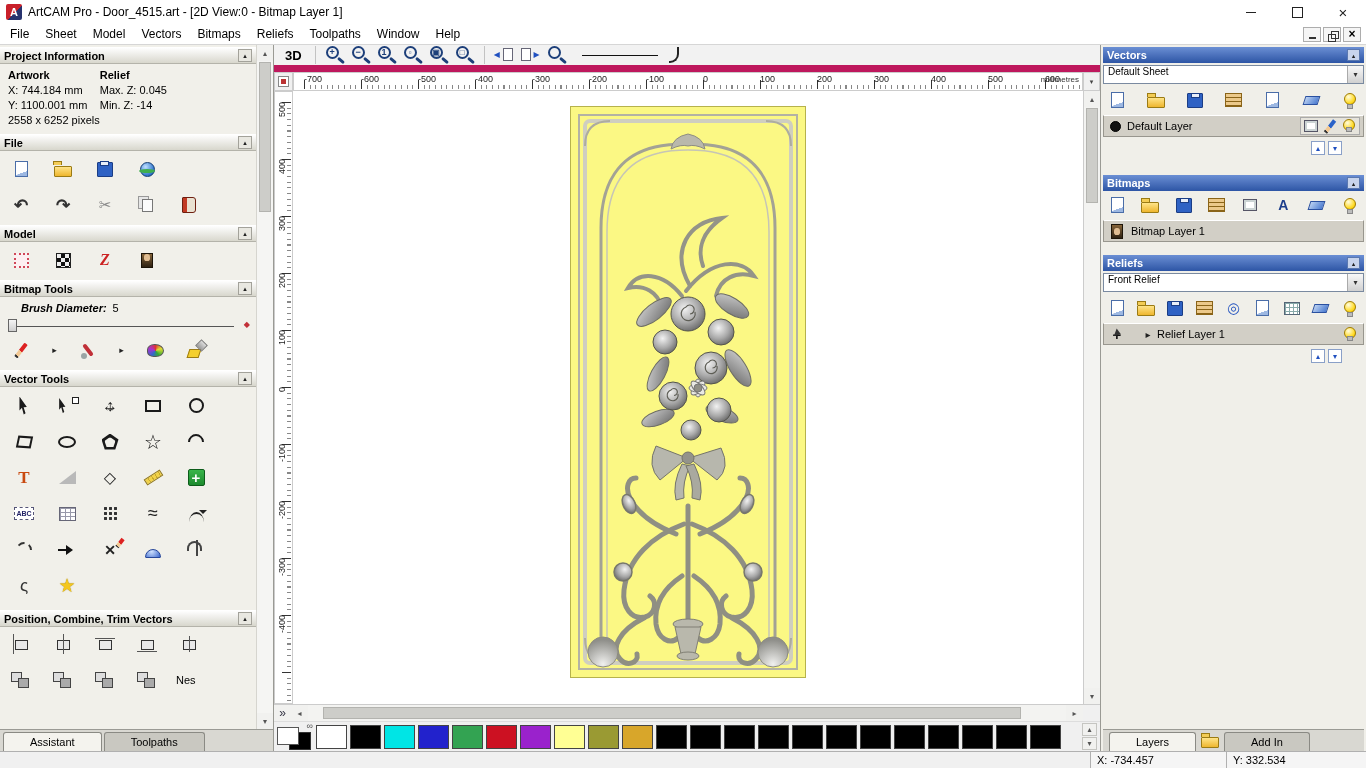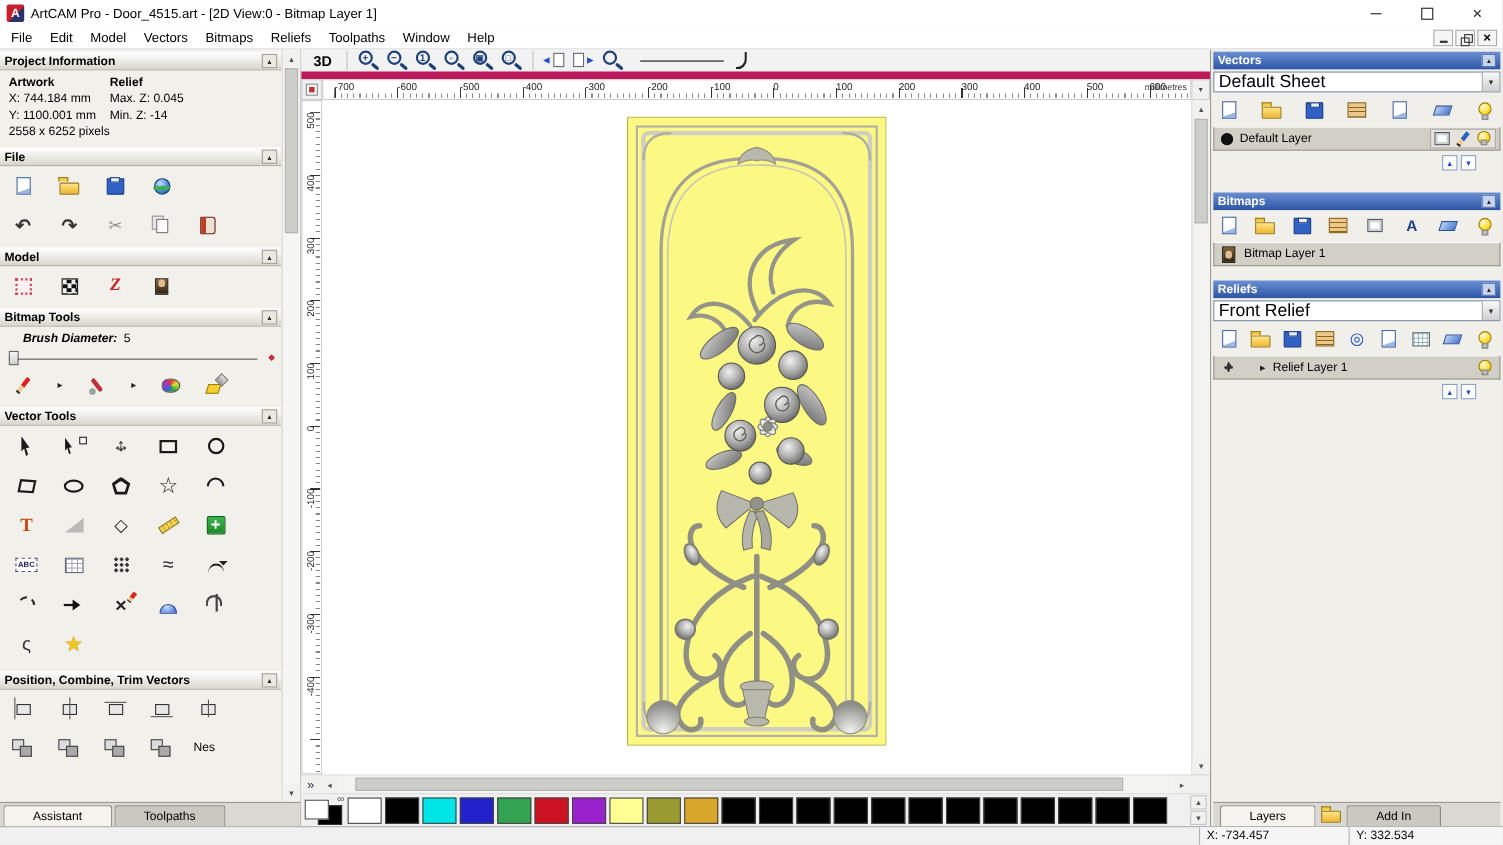--- a/index.html
+++ b/index.html
@@ -211,21 +211,21 @@
 .combo-swatch .ch::before{content:"∞"}
 .swatches{display:flex;gap:3px;align-items:center}
 .swatch{width:31px;height:24px;border:1px solid #444;display:inline-block;flex:none}
 .palette-scroll{margin-left:auto;display:flex;flex-direction:column;gap:1px}
 .palette-scroll .scroll-btn{width:15px;height:13px;border:1px solid #c5c5c1}
 
 
 .right-panel{width:266px;background:#f0efe9;border-left:1px solid #9a9a94;display:flex;flex-direction:column;padding:2px 2px 0;flex:none}
 .rp-h{height:16px;background:linear-gradient(#6b8fd4,#2d55a5);color:#fff;font-weight:bold;display:flex;align-items:center;padding:0 4px;font-size:11px;flex:none}
 .rp-h .roll{width:13px;height:12px;background:#c8d4ec;border:1px solid #5a78b0;font-size:6px}
-.combo{height:19px;background:#fff;border:1px solid #7a8aa0;display:flex;align-items:center;padding-left:4px;margin:2px 0;font-size:16px}
+.combo{height:19px;background:#fff;border:1px solid #7a8aa0;display:flex;align-items:flex-start;padding-left:4px;margin:2px 0;font-size:10px}
 .combo .arrow{margin-left:auto;width:16px;height:100%;background:linear-gradient(#f8f8f8,#d0d0d0);border-left:1px solid #aaa;display:flex;align-items:center;justify-content:center;font-size:8px;color:#333}
 .rp-icons{display:flex;justify-content:space-between;align-items:center;padding:3px 2px}
 .layer-row{height:22px;background:#d2cfc6;border:1px solid #98968e;border-top-color:#fff;display:flex;align-items:center;gap:4px;padding:0 3px;margin:1px 0}
 .layer-row .ic{width:20px;height:18px}
 .layer-label{font-size:11px}
 .layer-right{margin-left:auto;display:flex;align-items:center;gap:1px;background:#e6e4dc;border:1px solid #aaa;padding:0 1px;height:18px}
 .layer-right .ic{width:18px;height:16px}
 .trail-plain{margin-left:auto;display:flex;align-items:center}
 .updown{display:flex;justify-content:flex-end;gap:3px;padding:3px 22px 8px 0}
 .ud-btn{width:14px;height:14px;background:#fff;border:1px solid #8aa0c8;color:#2050c0;font-size:8px;display:flex;align-items:center;justify-content:center}
@@ -251,21 +251,21 @@
     <div class="win-controls">
       <span class="win-btn g-tmin"></span>
       <span class="win-btn g-tmax"></span>
       <span class="win-btn g-tclose"></span>
     </div>
   </div>
 
   <div class="menubar">
     <span class="menu-items">
         <span class="menu-item">File</span>
-        <span class="menu-item">Edit</span>
+        <span class="menu-item">Sheet</span>
         <span class="menu-item">Model</span>
         <span class="menu-item">Vectors</span>
         <span class="menu-item">Bitmaps</span>
         <span class="menu-item">Reliefs</span>
         <span class="menu-item">Toolpaths</span>
         <span class="menu-item">Window</span>
         <span class="menu-item">Help</span>
       </span>
     <div class="mdi-controls">
       <span class="mdi-btn g-mmin"></span>

